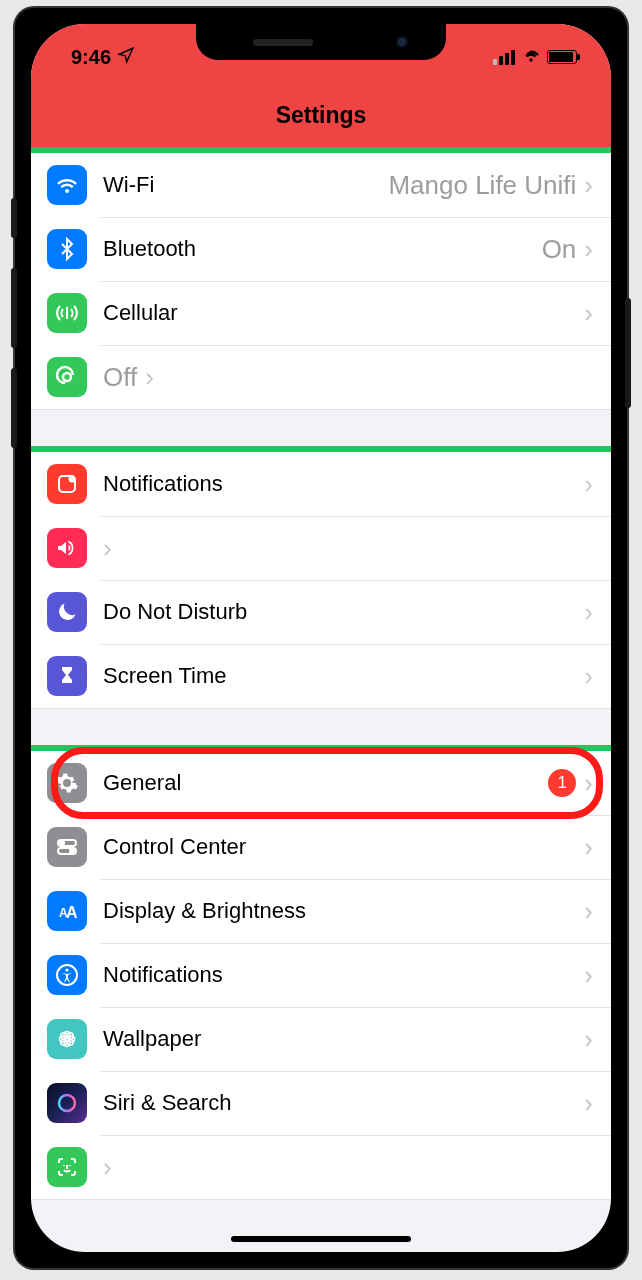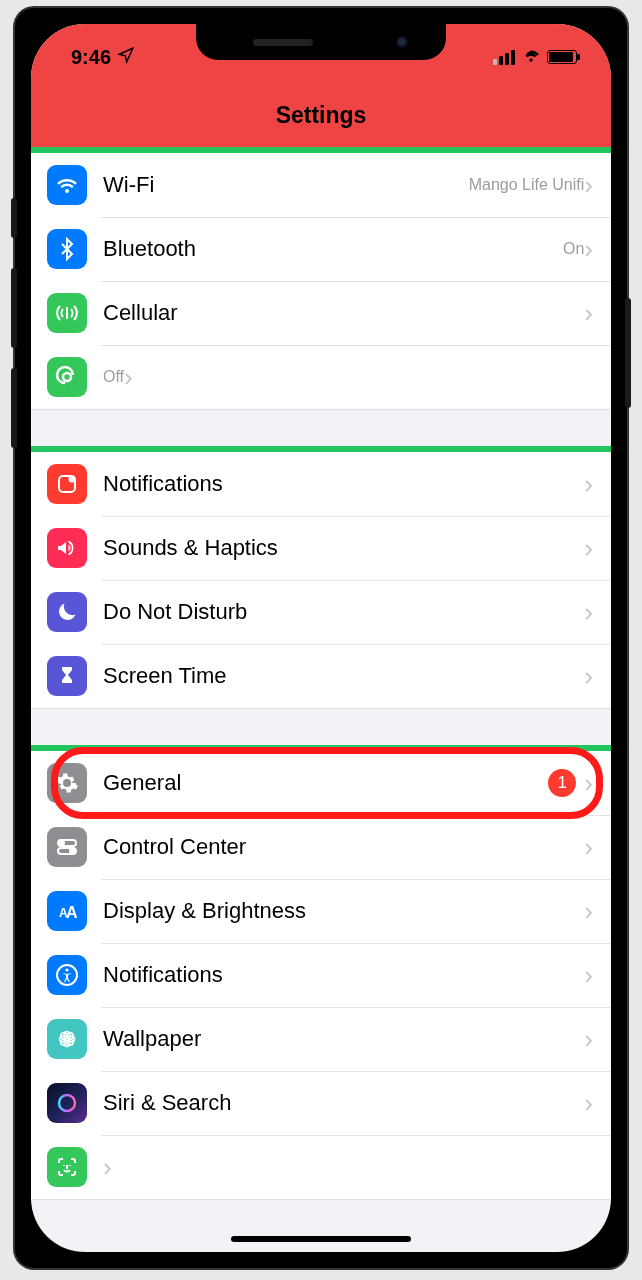--- a/index.html
+++ b/index.html
@@ -95,21 +95,21 @@
     }
     .icon {
       width: 40px; height: 40px; border-radius: 9px;
       margin-right: 16px;
       display:flex; align-items:center; justify-content:center;
       flex-shrink:0;
       color:#fff;
     }
     .icon svg { width:24px; height:24px; }
     .row-label { font-size: 22px; flex:1; color:#000;}
-    .row-value { font-size: 16px; color:#9c9ca1; }
+    .row-value { font-size: 26px; color:#9c9ca1; margin-right:8px;}
     .badge {
       min-width:28px; height:28px; border-radius:14px;
       background:#ff3b30; color:#fff;
       display:flex; align-items:center; justify-content:center;
       font-size:17px; margin-right:8px;
     }
     .chevron { color:#c6c6c9; font-size:26px; font-weight:300;}
 
     .highlight {
       position:absolute;
@@ -225,21 +225,20 @@
               </div>
               <div class="row-label">Notifications</div>
               <div class="chevron">›</div>
             </div>
             <div class="row">
               <div class="icon ic-pink">
                 <svg viewBox="0 0 24 24" fill="#fff">
                   <path d="M3 10v4h3l5 4V6l-5 4H3zm12.5 2a3.5 3.5 0 00-2-3.15v6.3a3.5 3.5 0 002-3.15zm-2-7.4v2.06a6 6 0 010 10.68v2.06a8 8 0 000-14.8z"></path>
                 </svg>
               </div>
-              <div class="row-label">Sounds &amp; Haptics</div>
               <div class="chevron">›</div>
             </div>
             <div class="row">
               <div class="icon ic-purple">
                 <svg viewBox="0 0 24 24" fill="#fff">
                   <path d="M20.5 14.5A8.5 8.5 0 019.5 3.5 8.5 8.5 0 1020.5 14.5z"></path>
                 </svg>
               </div>
               <div class="row-label">Do Not Disturb</div>
               <div class="chevron">›</div>

